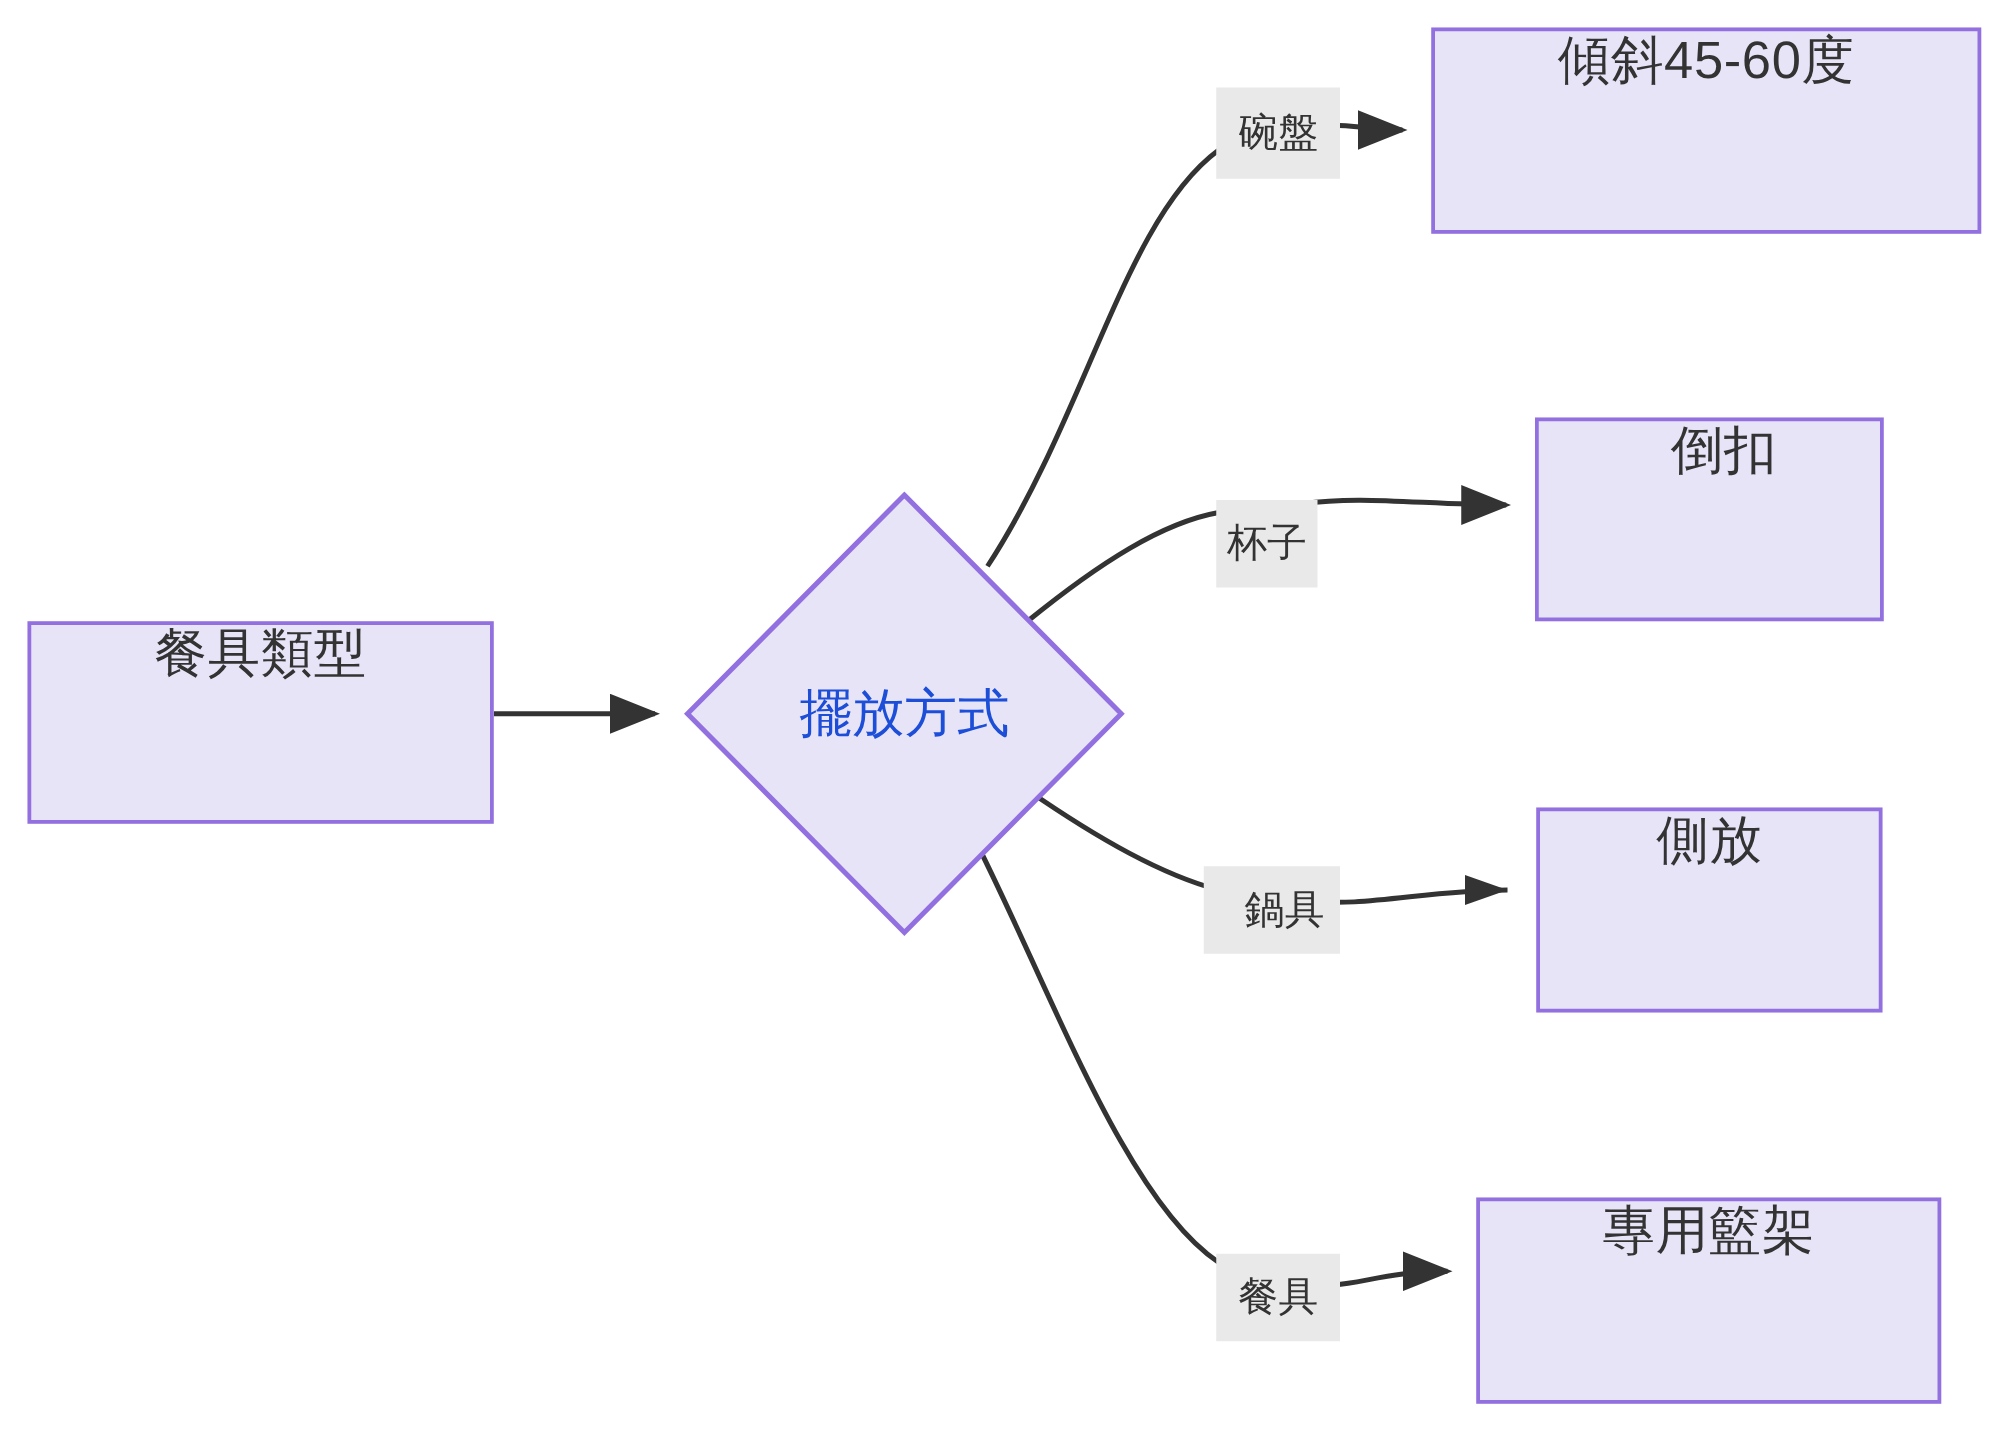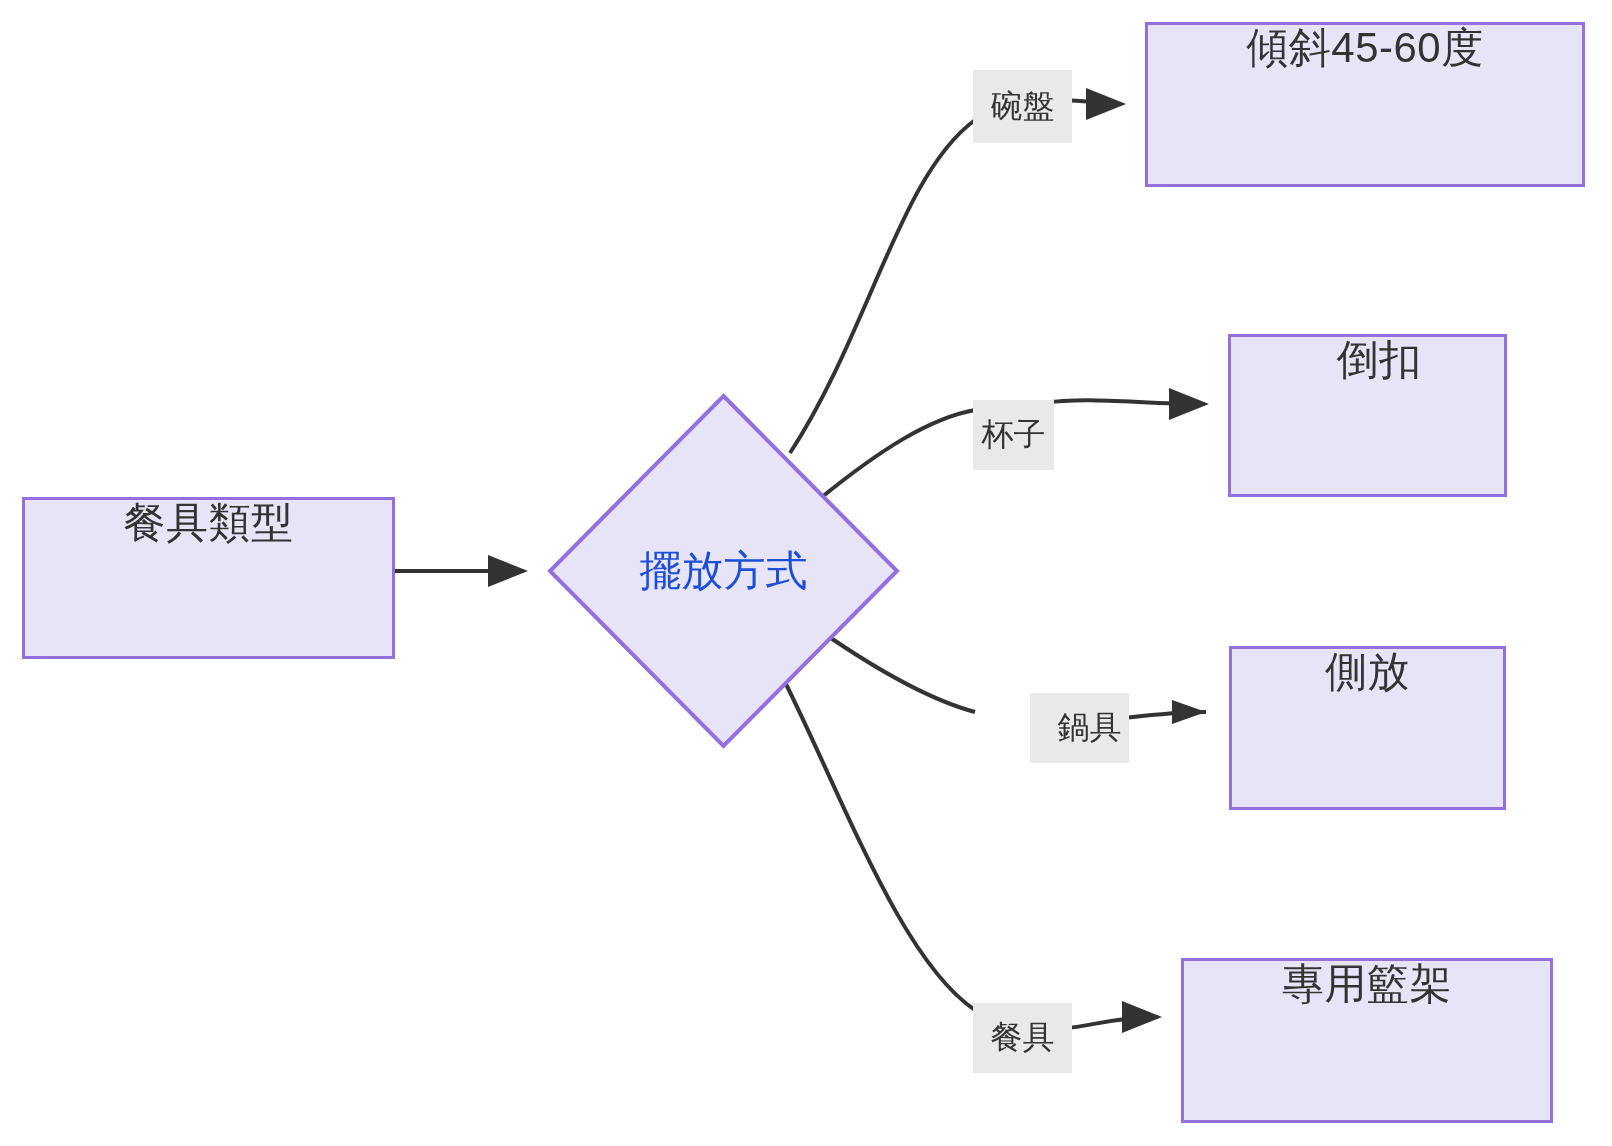--- a/index.html
+++ b/index.html
@@ -128,21 +128,21 @@
   </div>
 
   <div class="edge-label" style="left:973px; top:70px; width:99px; height:73px;">
     <span>碗盤</span>
   </div>
 
   <div class="edge-label" style="left:973px; top:380px; width:81px; height:70px;margin-top:20px;">
     <span>杯子</span>
   </div>
 
-  <div class="edge-label" style="left:1030px; top:693px; width:99px; height:70px;padding-left:24px;">
+  <div class="edge-label" style="left:963px; top:693px; width:109px; height:70px;padding-left:24px;">
     <span>鍋具</span>
   </div>
 
   <div class="edge-label" style="left:973px; top:1003px; width:99px; height:70px;">
     <span>餐具</span>
   </div>
 
 </div>
 
 </body></html>

